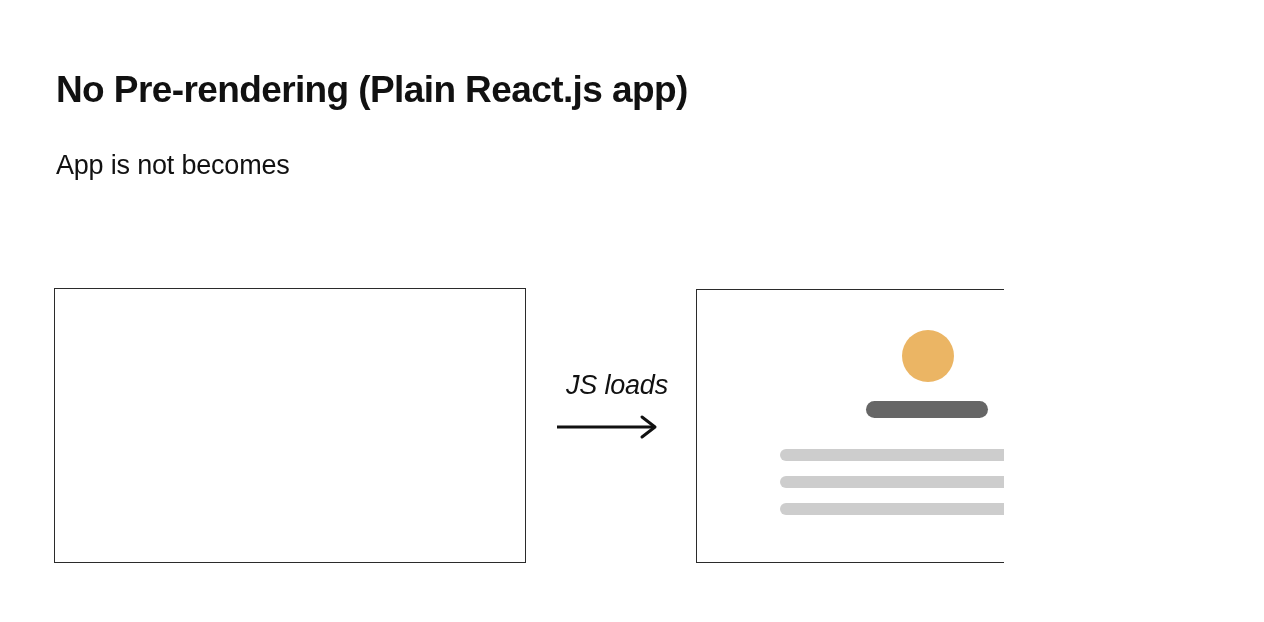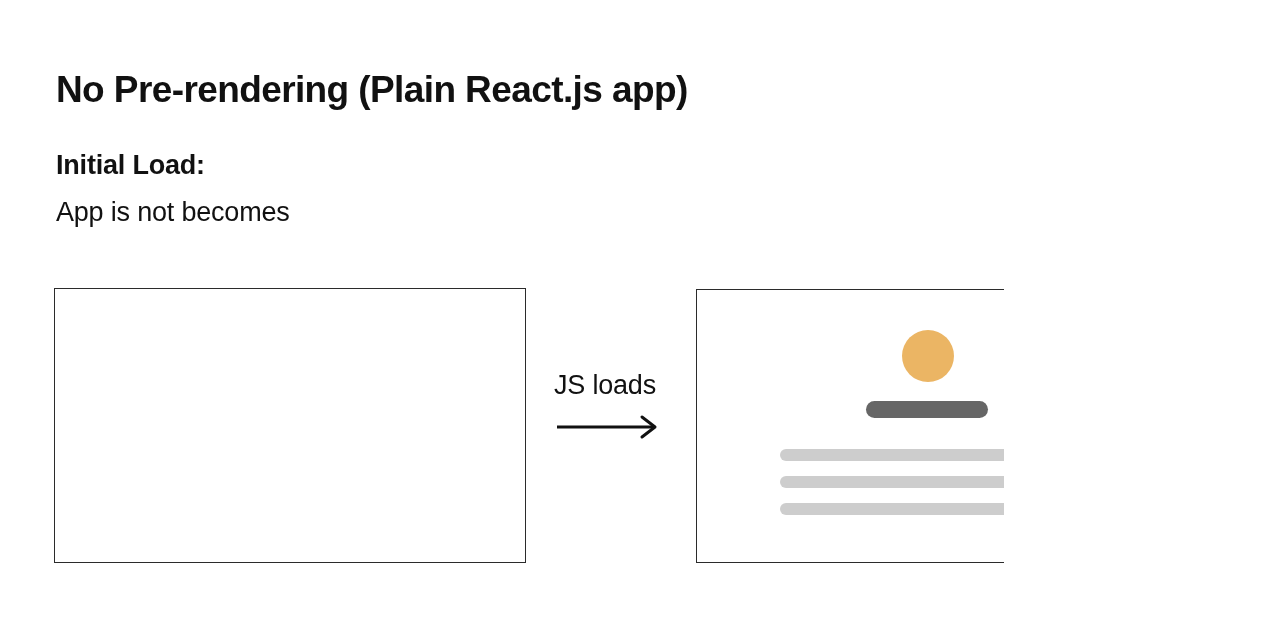--- a/index.html
+++ b/index.html
@@ -43,39 +43,39 @@
   .avatar       { left: 205px; top: 40px;  width: 52px;  height: 52px; border-radius: 50%; }
   .heading-bar  { left: 169px; top: 111px; width: 122px; height: 17px; border-radius: 9px; }
   .text-line-1  { left: 83px;  top: 159px; width: 306px; height: 12px; border-radius: 6px; }
   .text-line-2  { left: 83px;  top: 186px; width: 306px; height: 12px; border-radius: 6px; }
   .text-line-3  { left: 83px;  top: 213px; width: 252px; height: 12px; border-radius: 6px; }
   .connector {
     position: absolute;
     left: 554px;
     top: 369px;
     width: 114px;
-    text-align: left;
+    text-align: right;
+    font-style: italic;
   }
   .connector-label {
     font-size: 27px;
     line-height: 33px;
     letter-spacing: -0.2px;
     white-space: nowrap;
   }
   .connector-arrow { margin-top: 11px; display: block; }
 </style>
 </head>
 <body>
 
 <div class="canvas">
 
   <h1 class="title">No Pre-rendering (Plain React.js app)</h1>
 
   <div class="stage-text stage-left">
-    <strong>Initial Load:</strong>
     <div>App is not becomes</div>
   </div>
 
 
   <div class="frame frame-left"></div>
 
   <div class="connector">
     <div class="connector-label">JS loads</div>
     <svg class="connector-arrow" width="114" height="28" viewBox="0 0 114 28" xmlns="http://www.w3.org/2000/svg">
       <line x1="3" y1="14" x2="100" y2="14" stroke="#111111" stroke-width="3"></line>

